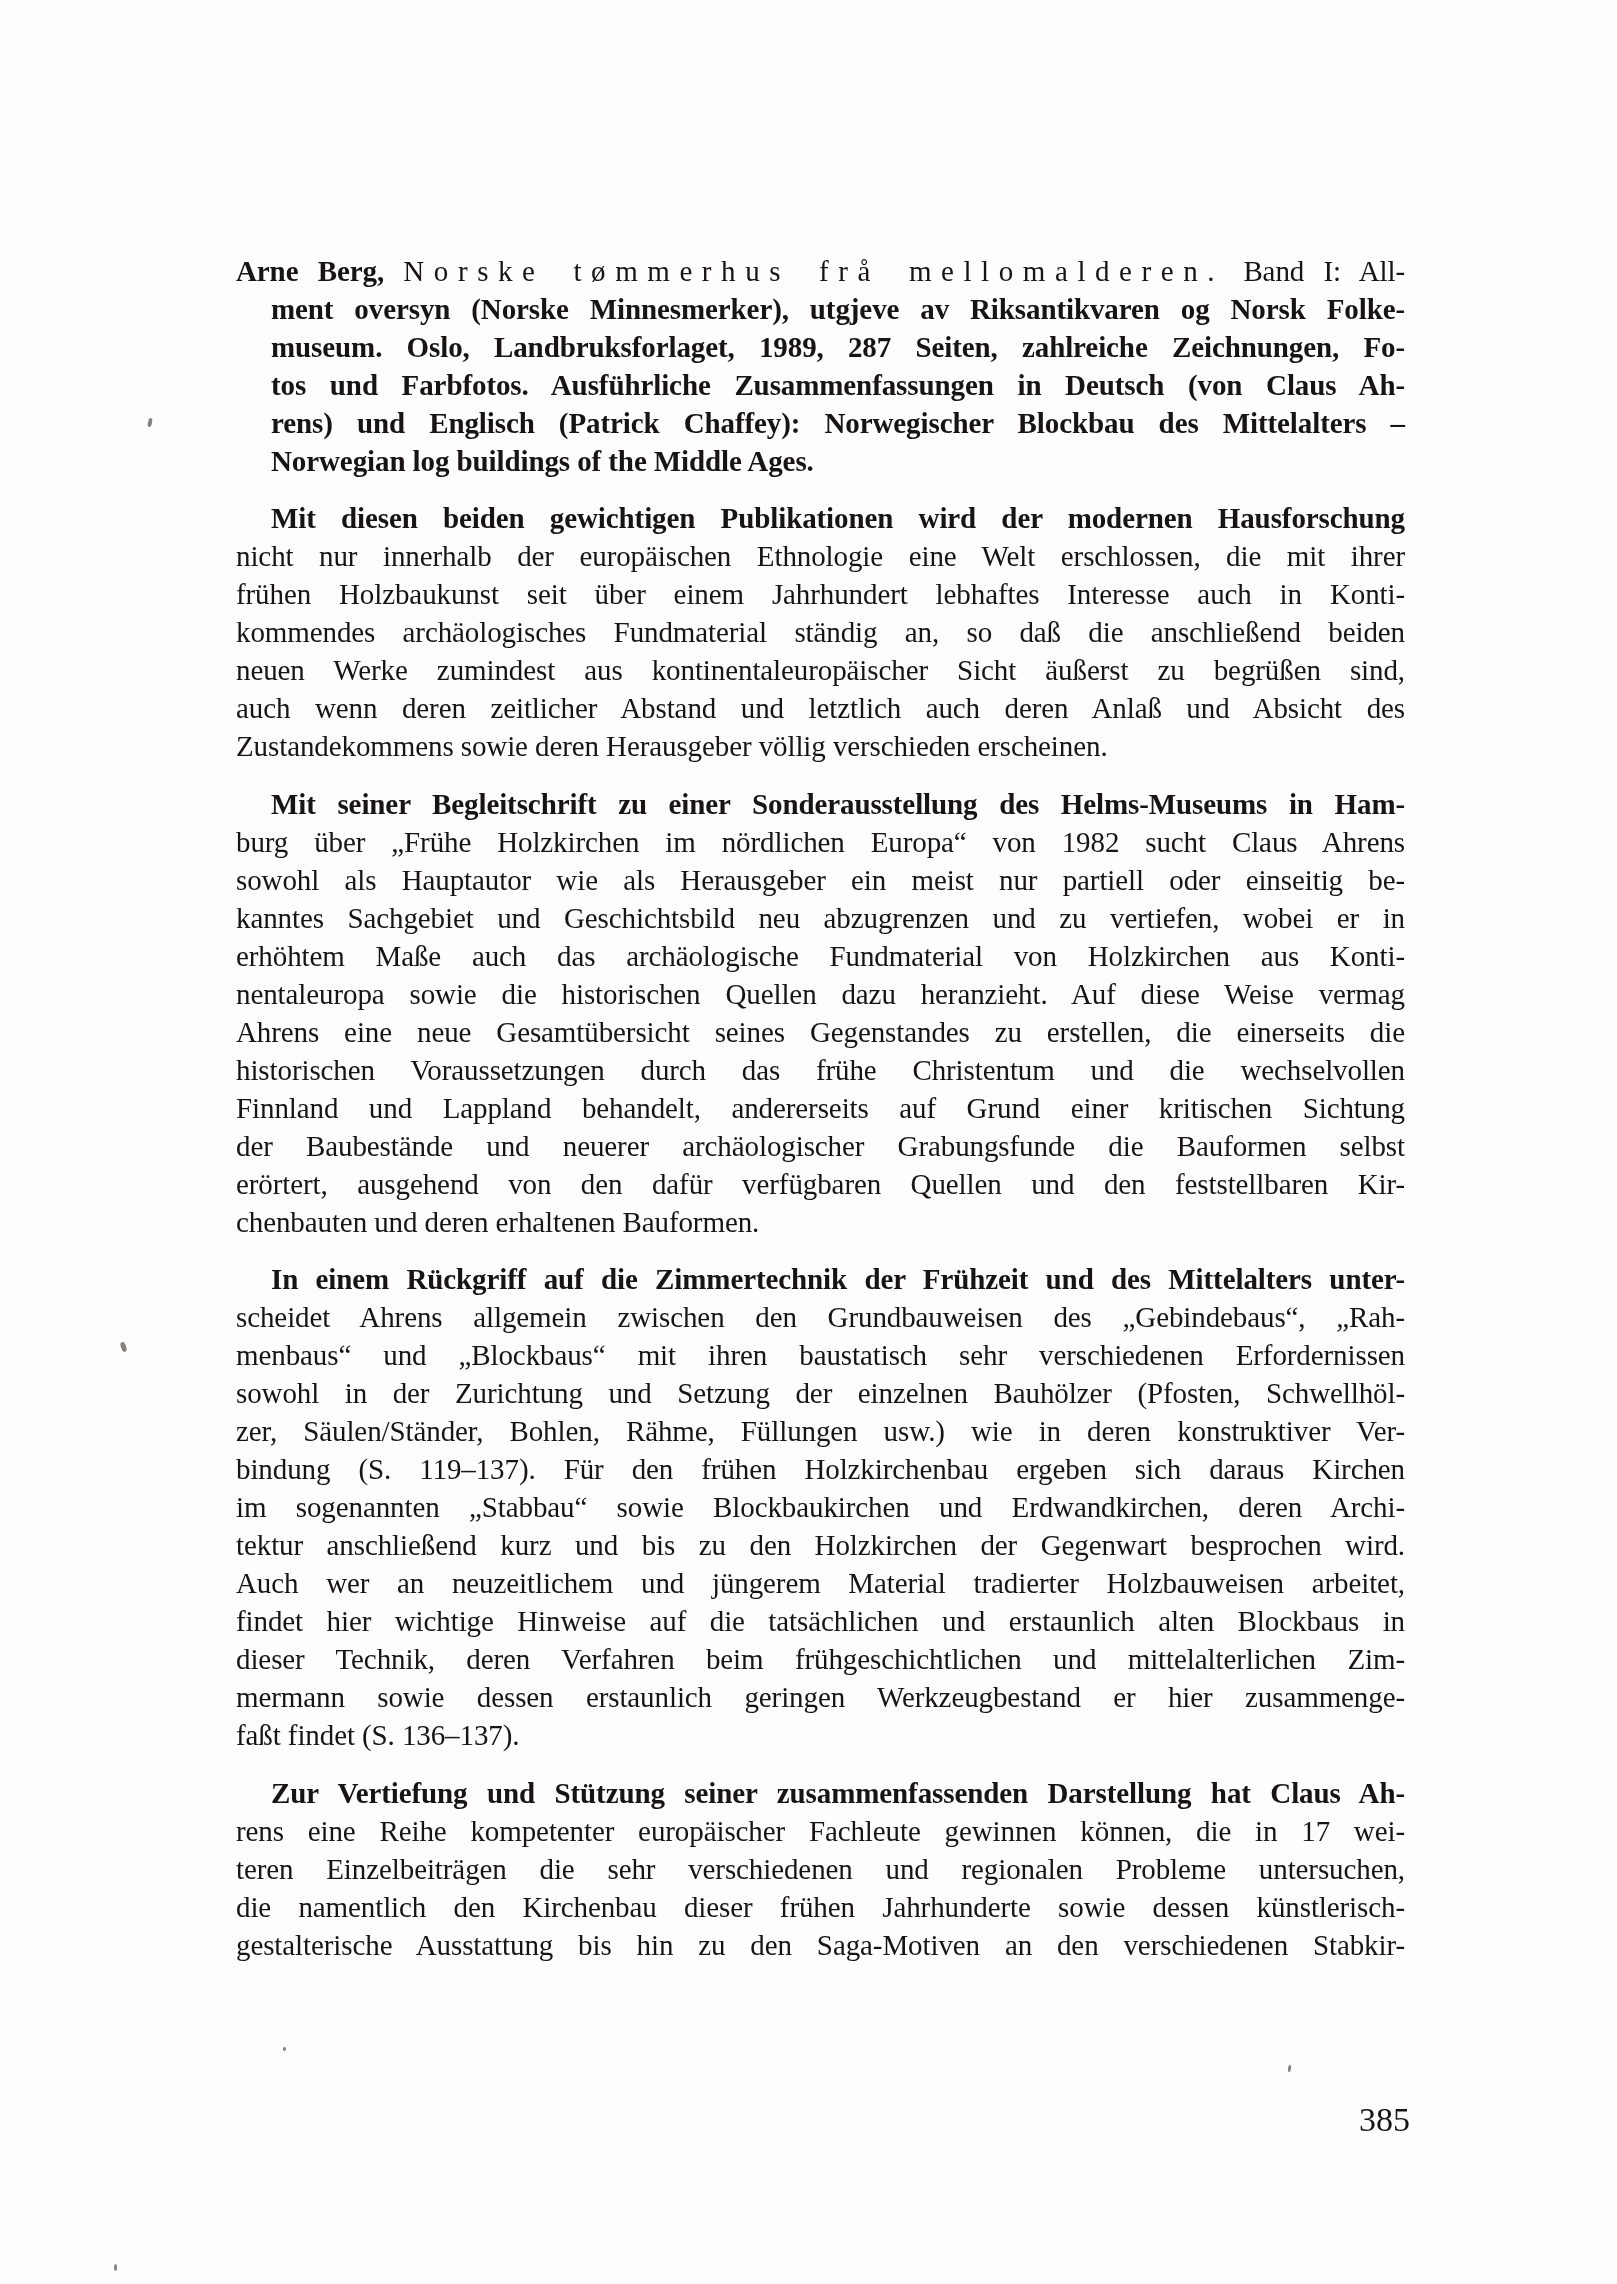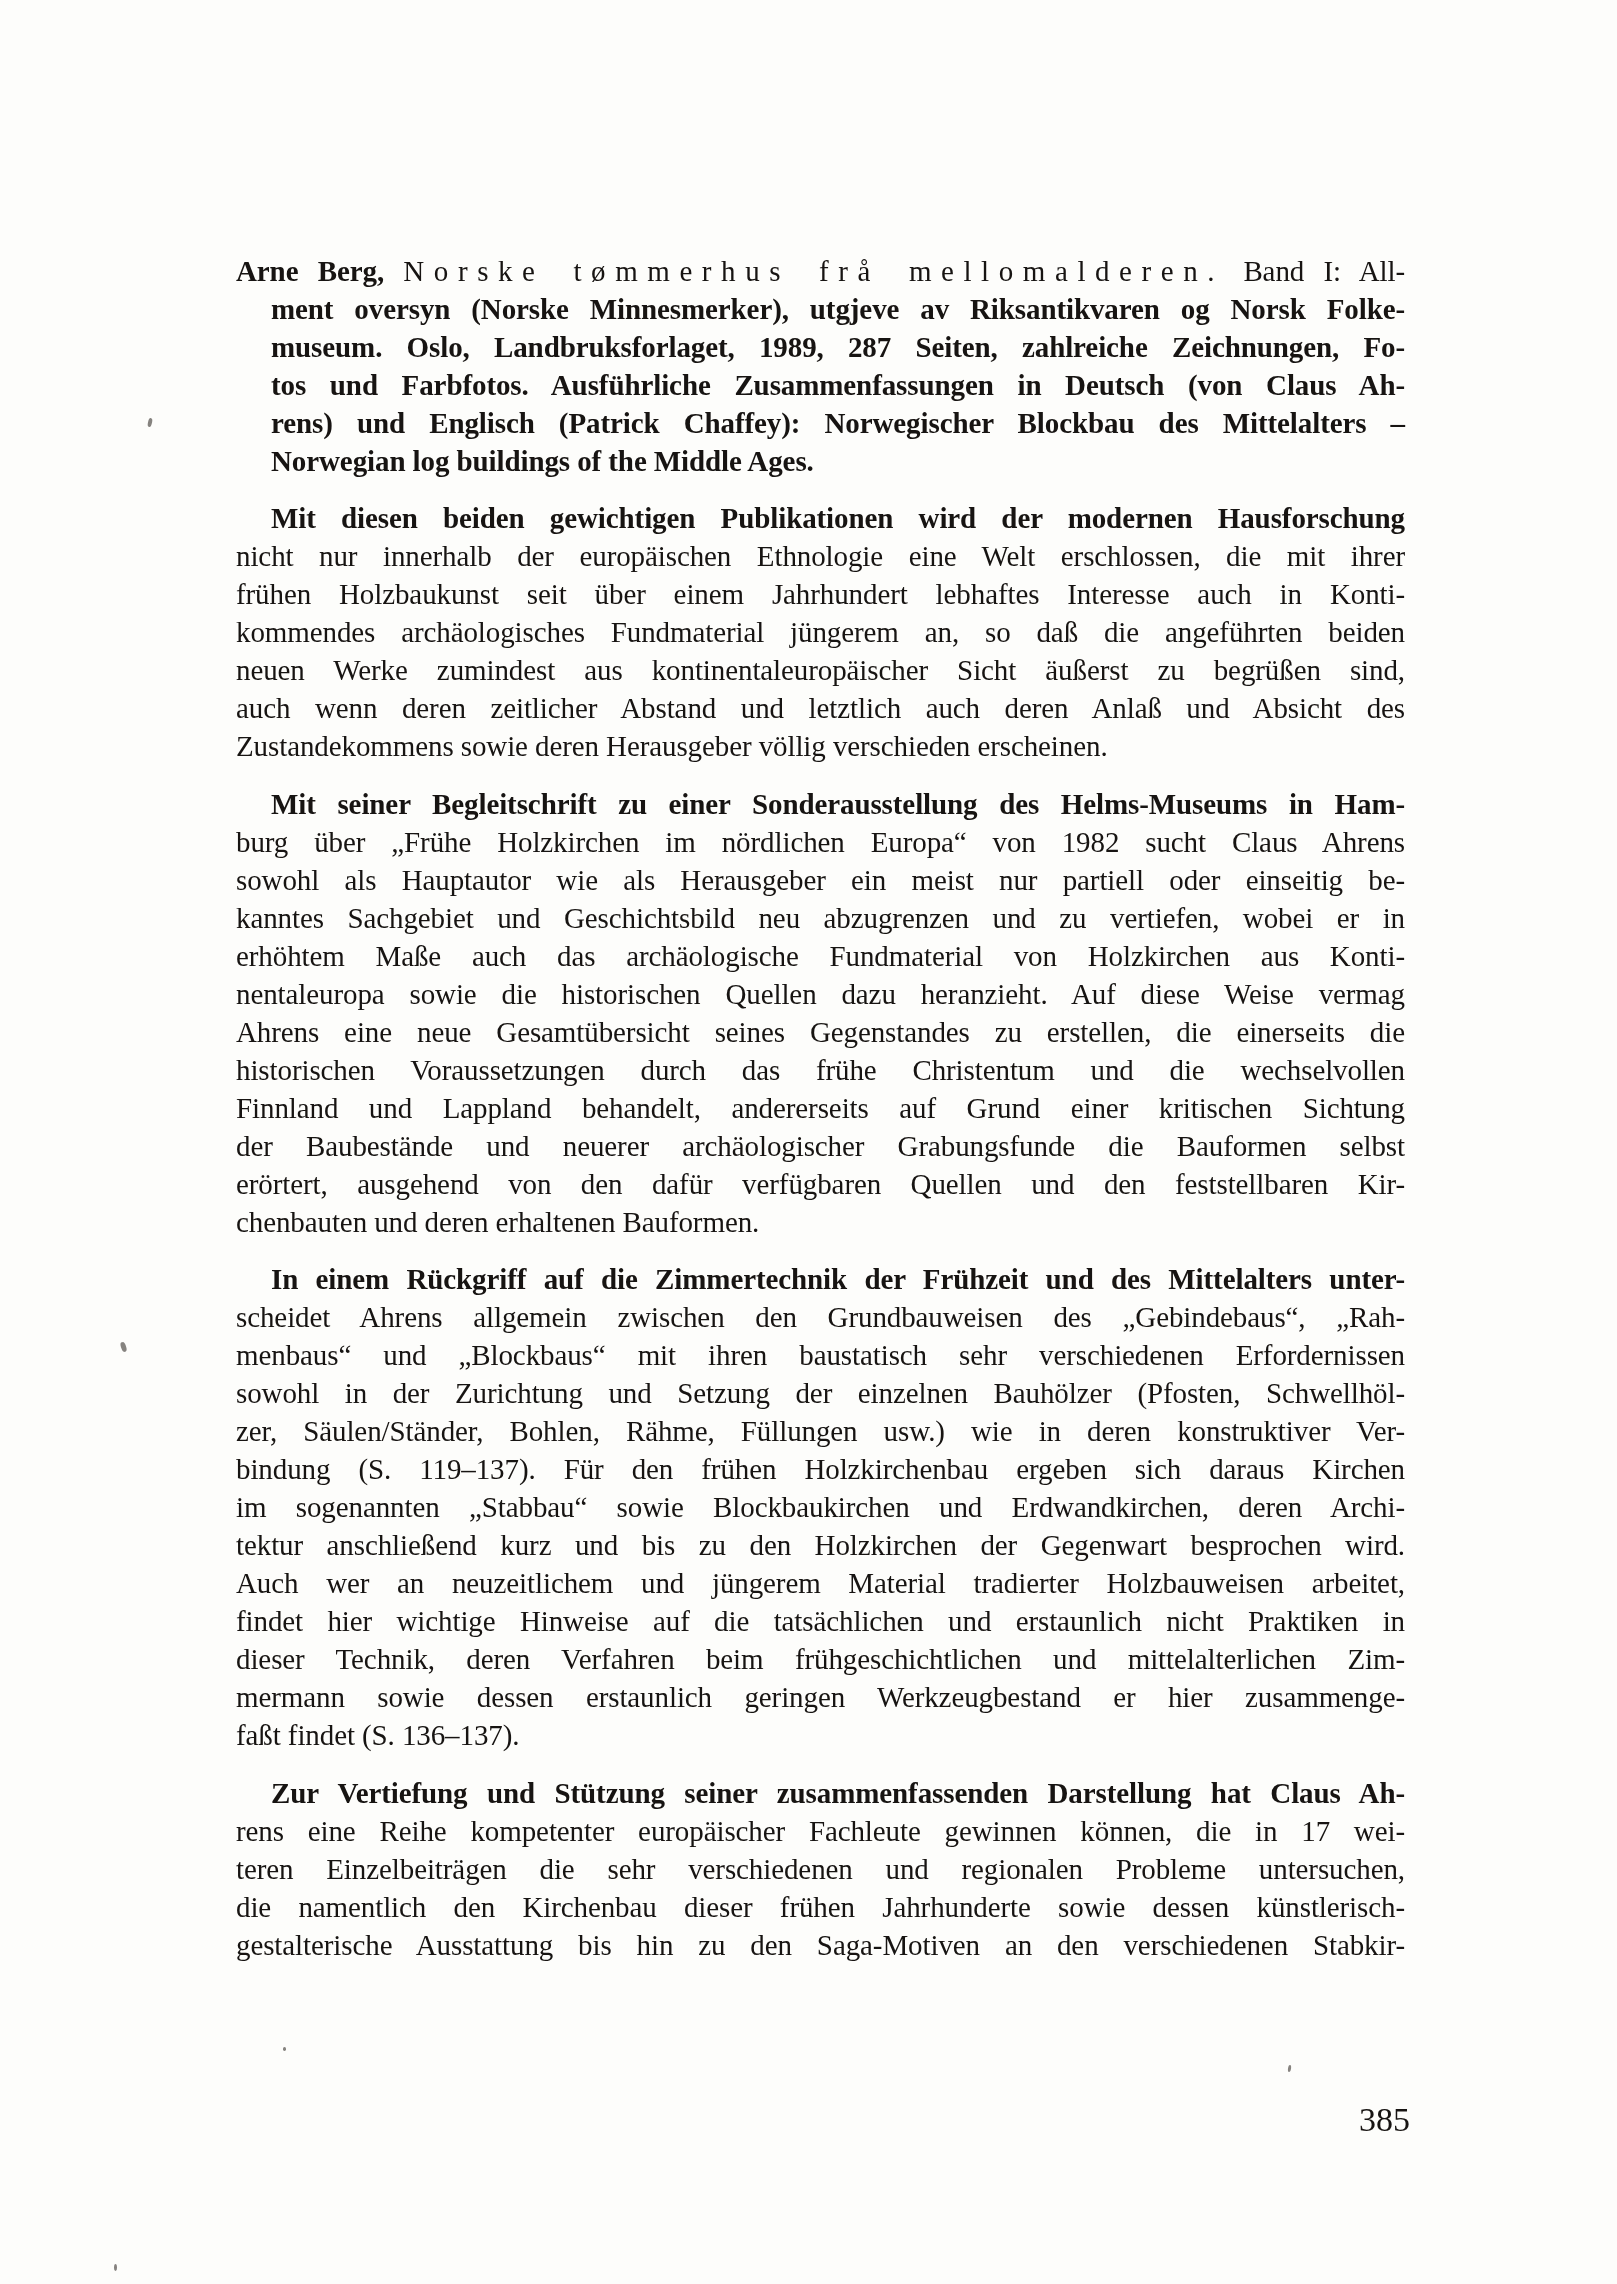--- a/index.html
+++ b/index.html
@@ -65,21 +65,21 @@
       <div class="line indent">tos und Farbfotos. Ausführliche Zusammenfassungen in Deutsch (von Claus Ah-</div>
       <div class="line indent">rens) und Englisch (Patrick Chaffey): Norwegischer Blockbau des Mittelalters –</div>
       <div class="line indent last">Norwegian log buildings of the Middle Ages.</div>
     </div>
 
     <div>
         <div class="paragraph">
           <div class="line indent">Mit diesen beiden gewichtigen Publikationen wird der modernen Hausforschung</div>
           <div class="line">nicht nur innerhalb der europäischen Ethnologie eine Welt erschlossen, die mit ihrer</div>
           <div class="line">frühen Holzbaukunst seit über einem Jahrhundert lebhaftes Interesse auch in Konti-</div>
-          <div class="line">kommendes archäologisches Fundmaterial jüngerem an, so daß die angeführten beiden</div>
+          <div class="line">kommendes archäologisches Fundmaterial ständig an, so daß die anschließend beiden</div>
           <div class="line">neuen Werke zumindest aus kontinentaleuropäischer Sicht äußerst zu begrüßen sind,</div>
           <div class="line">auch wenn deren zeitlicher Abstand und letztlich auch deren Anlaß und Absicht des</div>
           <div class="line last">Zustandekommens sowie deren Herausgeber völlig verschieden erscheinen.</div>
         </div>
         <div class="paragraph">
           <div class="line indent">Mit seiner Begleitschrift zu einer Sonderausstellung des Helms-Museums in Ham-</div>
           <div class="line">burg über „Frühe Holzkirchen im nördlichen Europa“ von 1982 sucht Claus Ahrens</div>
           <div class="line">sowohl als Hauptautor wie als Herausgeber ein meist nur partiell oder einseitig be-</div>
           <div class="line">kanntes Sachgebiet und Geschichtsbild neu abzugrenzen und zu vertiefen, wobei er in</div>
           <div class="line">erhöhtem Maße auch das archäologische Fundmaterial von Holzkirchen aus Konti-</div>
@@ -94,21 +94,21 @@
         <div class="paragraph">
           <div class="line indent">In einem Rückgriff auf die Zimmertechnik der Frühzeit und des Mittelalters unter-</div>
           <div class="line">scheidet Ahrens allgemein zwischen den Grundbauweisen des „Gebindebaus“, „Rah-</div>
           <div class="line">menbaus“ und „Blockbaus“ mit ihren baustatisch sehr verschiedenen Erfordernissen</div>
           <div class="line">sowohl in der Zurichtung und Setzung der einzelnen Bauhölzer (Pfosten, Schwellhöl-</div>
           <div class="line">zer, Säulen/Ständer, Bohlen, Rähme, Füllungen usw.) wie in deren konstruktiver Ver-</div>
           <div class="line">bindung (S. 119–137). Für den frühen Holzkirchenbau ergeben sich daraus Kirchen</div>
           <div class="line">im sogenannten „Stabbau“ sowie Blockbaukirchen und Erdwandkirchen, deren Archi-</div>
           <div class="line">tektur anschließend kurz und bis zu den Holzkirchen der Gegenwart besprochen wird.</div>
           <div class="line">Auch wer an neuzeitlichem und jüngerem Material tradierter Holzbauweisen arbeitet,</div>
-          <div class="line">findet hier wichtige Hinweise auf die tatsächlichen und erstaunlich nicht Praktiken in</div>
+          <div class="line">findet hier wichtige Hinweise auf die tatsächlichen und erstaunlich alten Blockbaus in</div>
           <div class="line">dieser Technik, deren Verfahren beim frühgeschichtlichen und mittelalterlichen Zim-</div>
           <div class="line">mermann sowie dessen erstaunlich geringen Werkzeugbestand er hier zusammenge-</div>
           <div class="line last">faßt findet (S. 136–137).</div>
         </div>
         <div class="paragraph">
           <div class="line indent">Zur Vertiefung und Stützung seiner zusammenfassenden Darstellung hat Claus Ah-</div>
           <div class="line">rens eine Reihe kompetenter europäischer Fachleute gewinnen können, die in 17 wei-</div>
           <div class="line">teren Einzelbeiträgen die sehr verschiedenen und regionalen Probleme untersuchen,</div>
           <div class="line">die namentlich den Kirchenbau dieser frühen Jahrhunderte sowie dessen künstlerisch-</div>
           <div class="line">gestalterische Ausstattung bis hin zu den Saga-Motiven an den verschiedenen Stabkir-</div>

